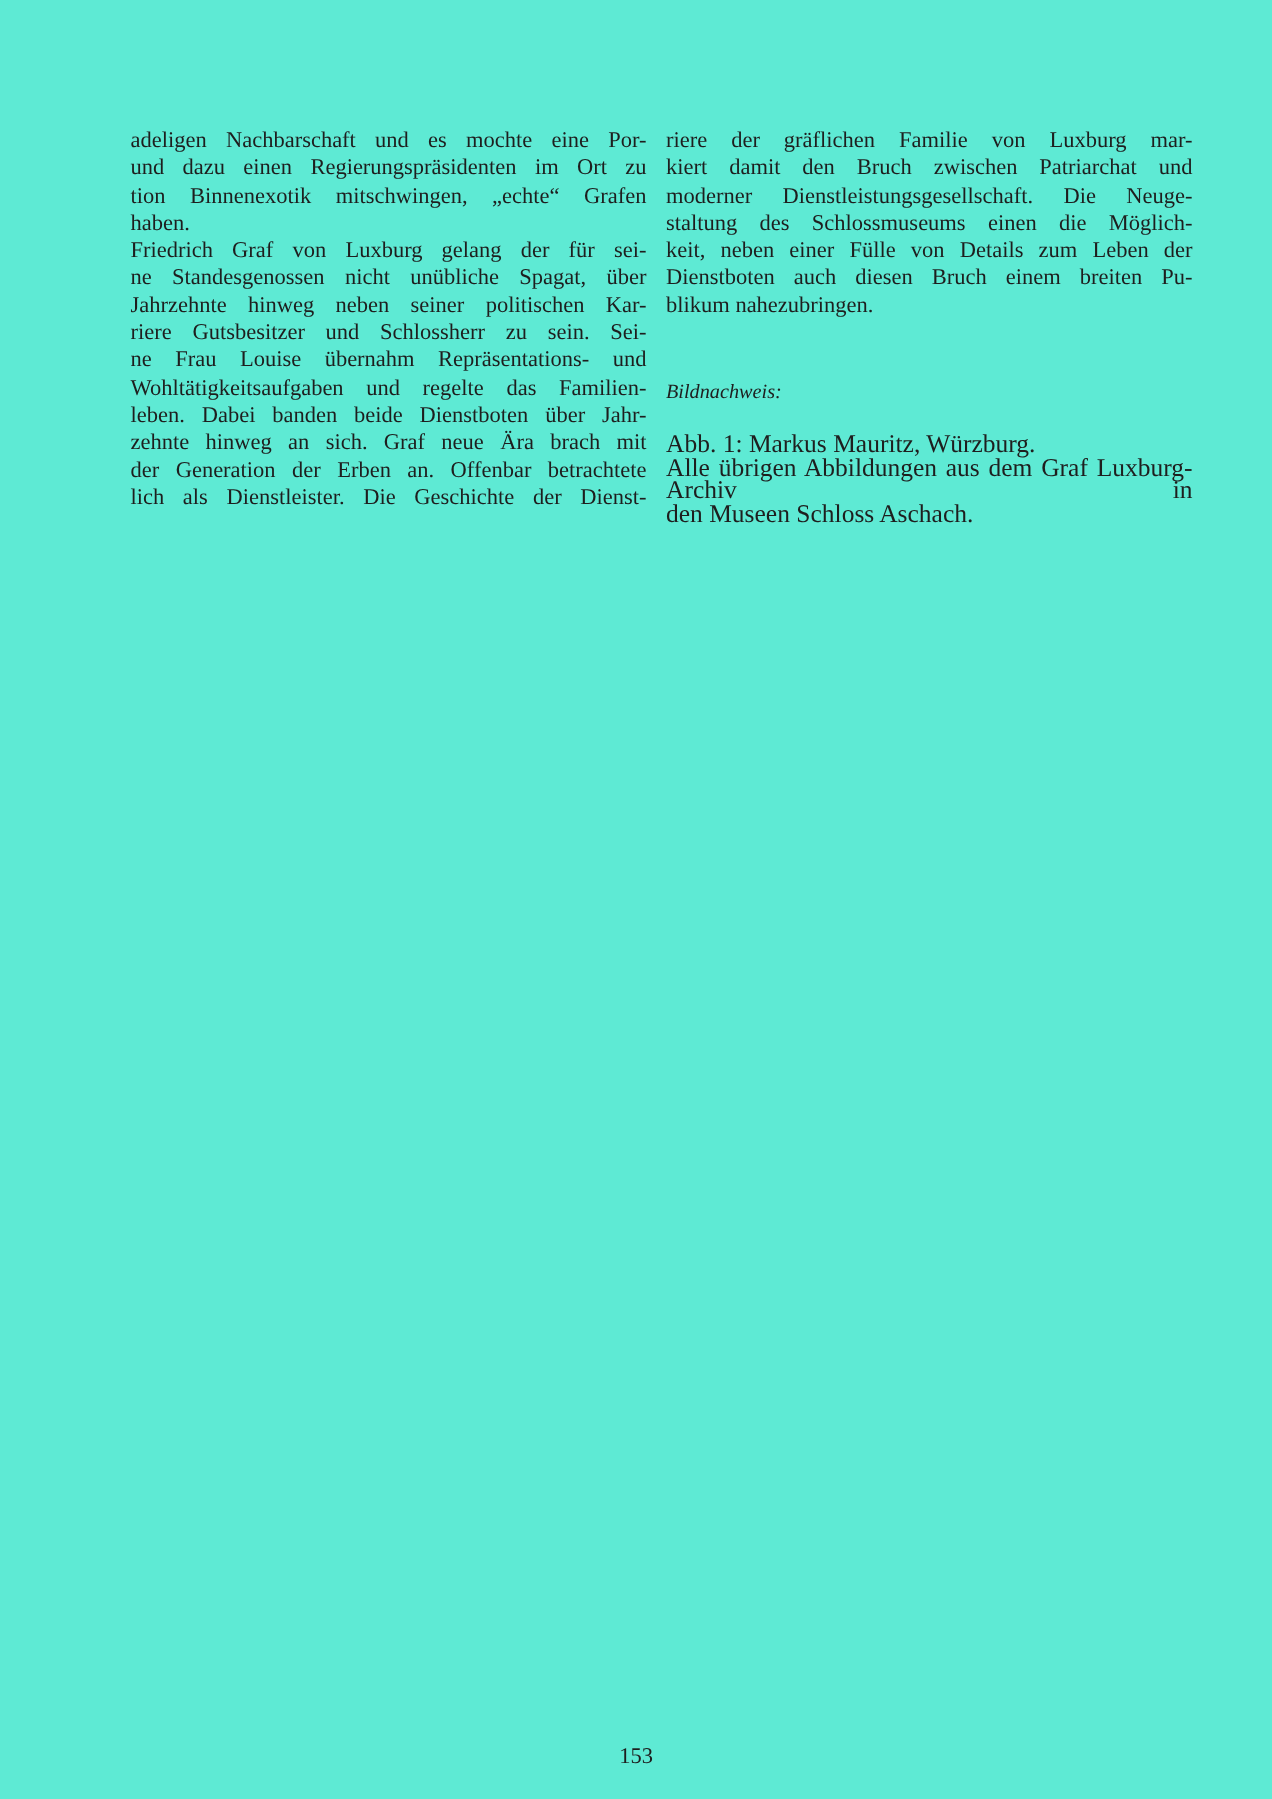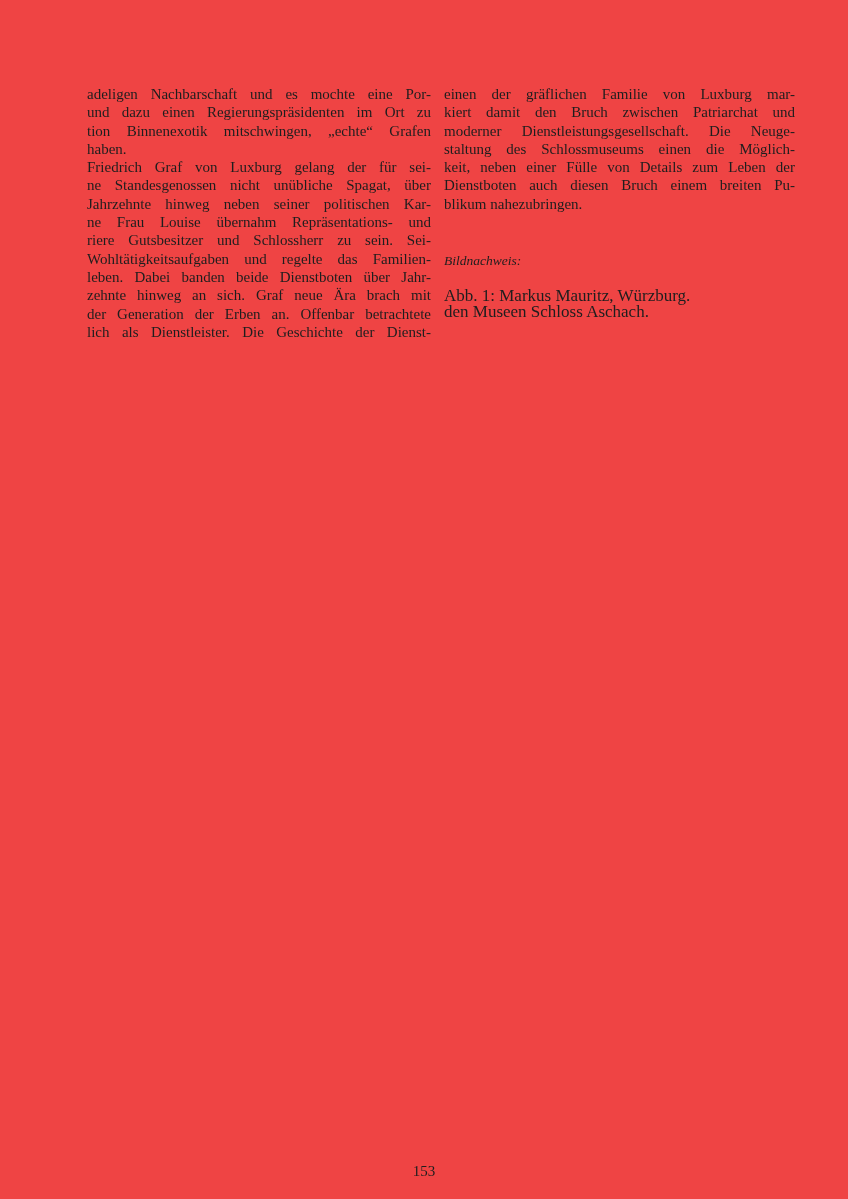--- a/index.html
+++ b/index.html
@@ -10,21 +10,21 @@
     overflow: hidden;
   }
   body {
     position: relative;
     font-family: "Liberation Serif", "DejaVu Serif", serif;
     color: #1e1e1e;
   }
   .page {
     position: absolute;
     inset: 0;
-    background: #ef4444;
+    background: #5eead4;
   }
   .col {
     position: absolute;
     top: 85px;
     font-size: 15px;
     line-height: 18.3px;
   }
   .col-left  { left: 87px;  width: 344px; }
   .col-right { left: 444px; width: 351px; }
   .line {
@@ -67,45 +67,46 @@
 
   <div class="col col-left">
     <div>
         <div class="line">adeligen Nachbarschaft und es mochte eine Por-</div>
         <div class="line">und dazu einen Regierungspräsidenten im Ort zu</div>
         <div class="line">tion Binnenexotik mitschwingen, „echte“ Grafen</div>
         <div class="line no-just">haben.</div>
         <div class="line">Friedrich Graf von Luxburg gelang der für sei-</div>
         <div class="line">ne Standesgenossen nicht unübliche Spagat, über</div>
         <div class="line">Jahrzehnte hinweg neben seiner politischen Kar-</div>
+        <div class="line">riere Gutsbesitzer und Schlossherr zu sein. Sei-</div>
         <div class="line">ne Frau Louise übernahm Repräsentations- und</div>
-        <div class="line">riere Gutsbesitzer und Schlossherr zu sein. Sei-</div>
         <div class="line">Wohltätigkeitsaufgaben und regelte das Familien-</div>
         <div class="line">leben. Dabei banden beide Dienstboten über Jahr-</div>
         <div class="line">zehnte hinweg an sich. Graf neue Ära brach mit</div>
         <div class="line">der Generation der Erben an. Offenbar betrachtete</div>
         <div class="line">lich als Dienstleister. Die Geschichte der Dienst-</div>
       </div>
   </div>
 
   <div class="col col-right">
     <div>
-        <div class="line">einen der gräflichen Familie von Luxburg mar-</div>
+        <div class="line">riere der gräflichen Familie von Luxburg mar-</div>
         <div class="line">kiert damit den Bruch zwischen Patriarchat und</div>
         <div class="line">moderner Dienstleistungsgesellschaft. Die Neuge-</div>
         <div class="line">staltung des Schlossmuseums einen die Möglich-</div>
         <div class="line">keit, neben einer Fülle von Details zum Leben der</div>
         <div class="line">Dienstboten auch diesen Bruch einem breiten Pu-</div>
         <div class="line no-just">blikum nahezubringen.</div>
       </div>
 
     <div class="credits">
       <div class="credits-heading">Bildnachweis:</div>
       <div class="credits-lines">
           <div class="line no-just">Abb. 1: Markus Mauritz, Würzburg.</div>
+          <div class="line">Alle übrigen Abbildungen aus dem Graf Luxburg-Archiv in</div>
           <div class="line no-just">den Museen Schloss Aschach.</div>
         </div>
     </div>
   </div>
 
   <div class="page-number">153</div>
 
 </div>
 
 </body></html>

